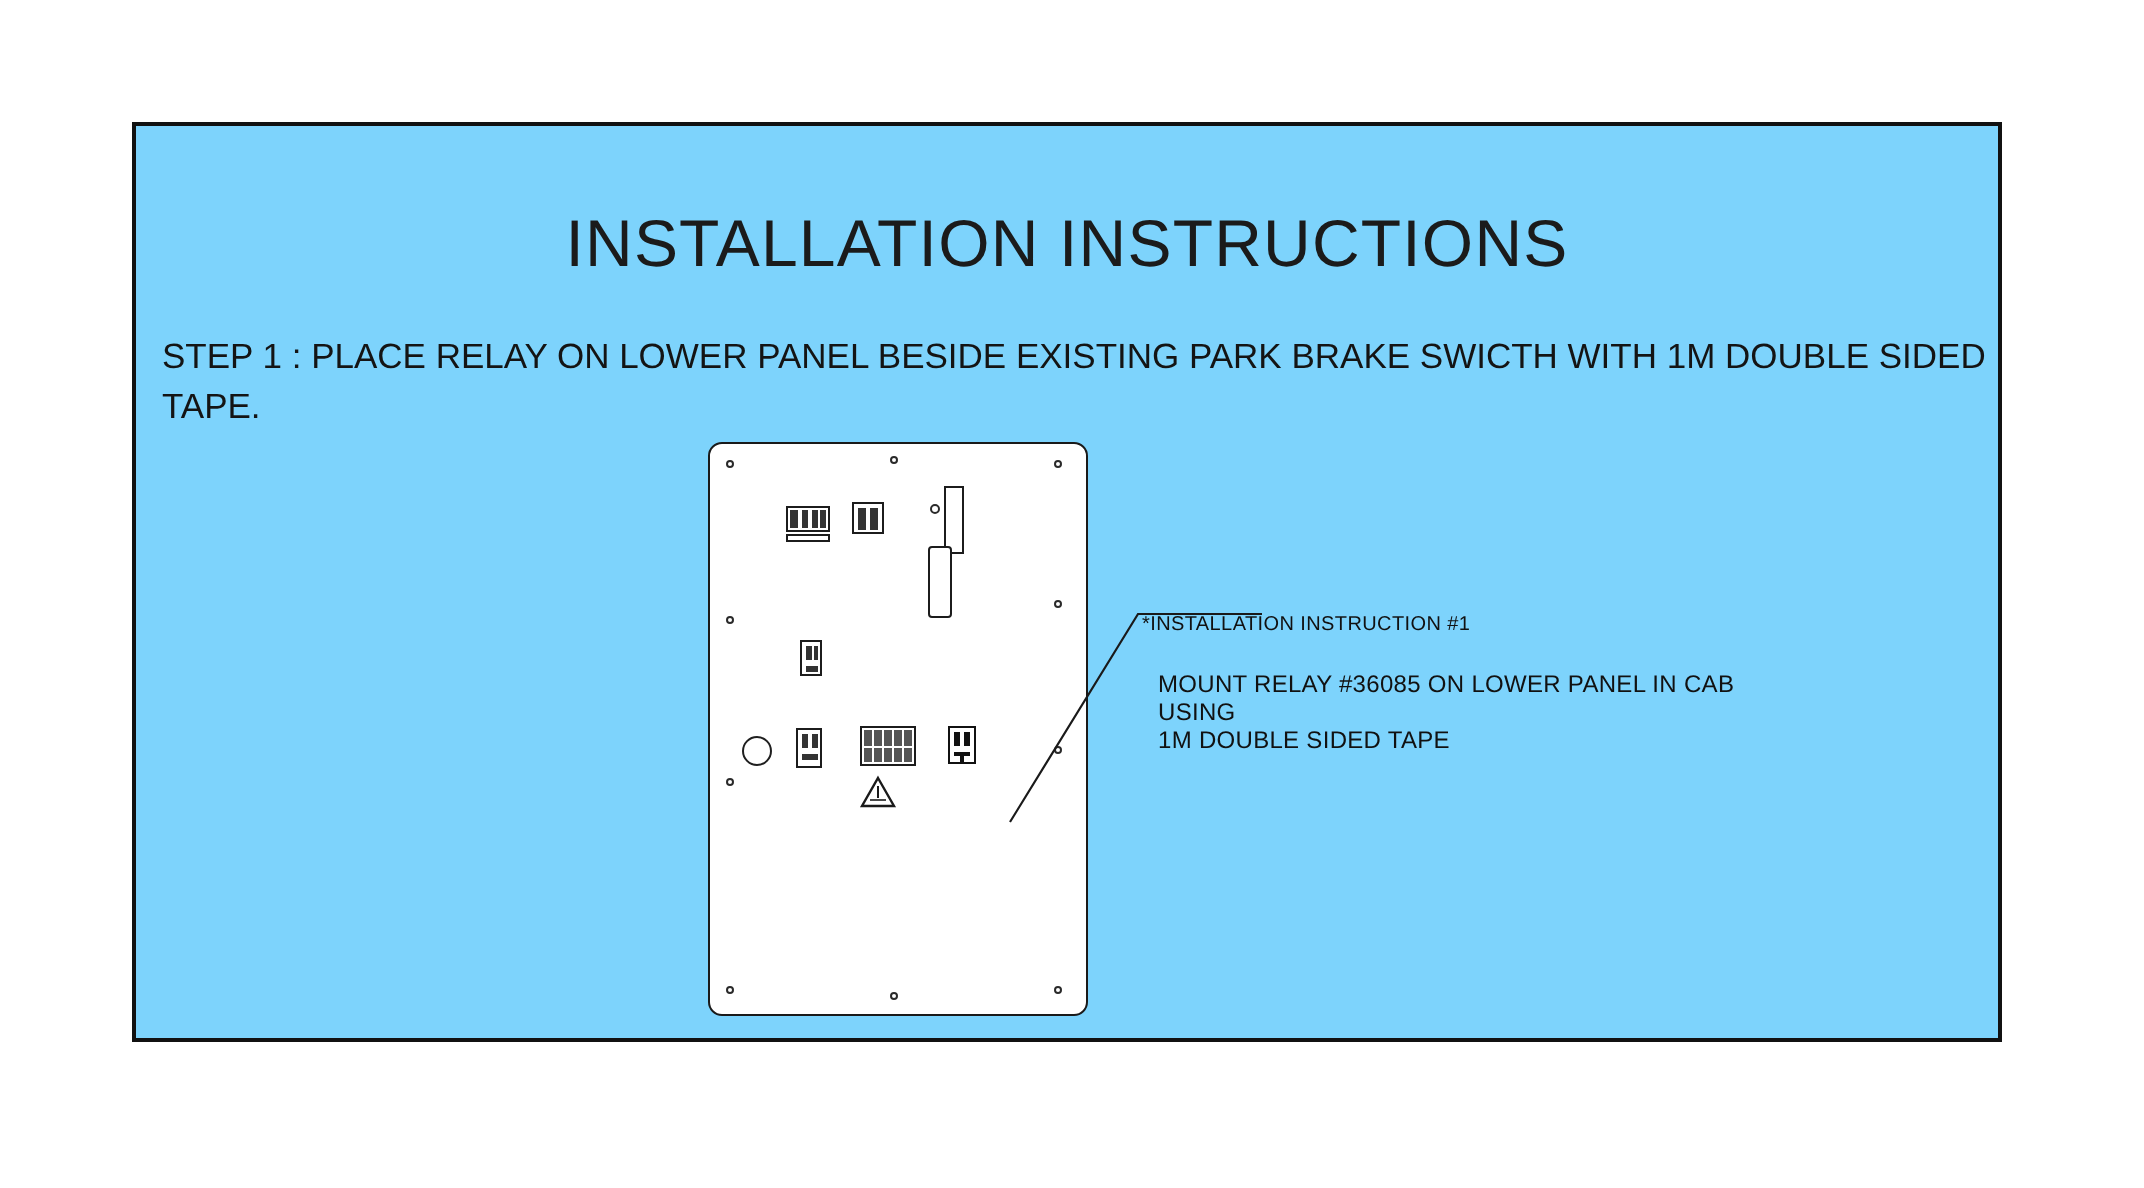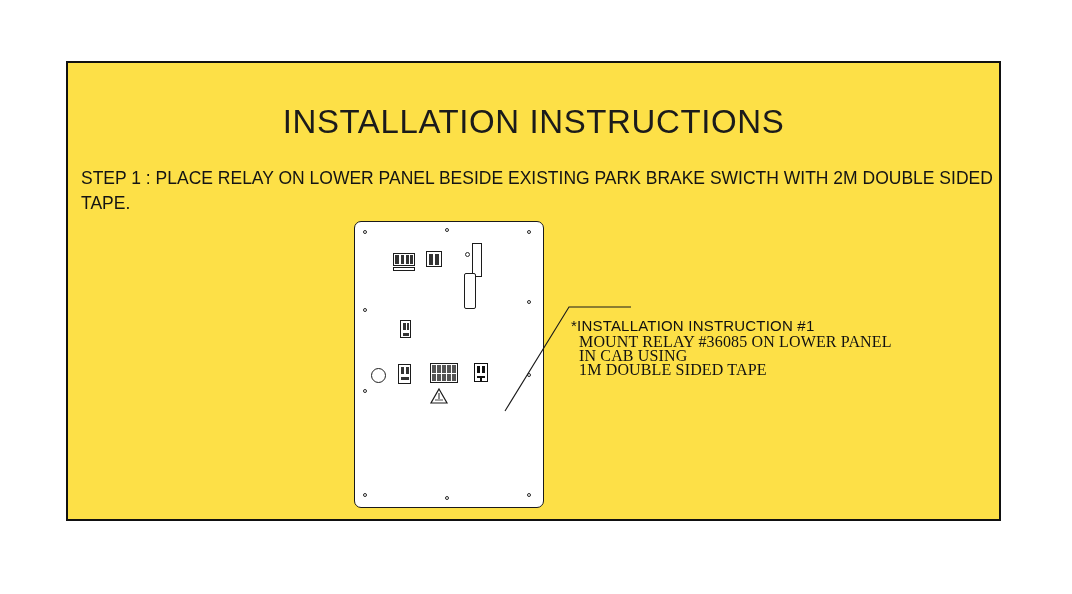--- a/index.html
+++ b/index.html
@@ -21,21 +21,21 @@
     background: #ffffff;
   }
   .doc-frame {
     position: absolute;
     left: 66px;
     top: 61px;
     width: 935px;
     height: 460px;
     border: 2px solid #111111;
     box-sizing: border-box;
-    background: #fde047;
+    background: #7dd3fc;
   }
   .doc-title {
     position: absolute;
     left: 0;
     right: 0;
     top: 40px;
     text-align: center;
     font-size: 33px;
     letter-spacing: 0.6px;
     font-weight: 400;
@@ -144,54 +144,53 @@
   .callout {
     position: absolute;
     left: 497px;
     top: 236px;
     width: 360px;
     height: 130px;
   }
   .callout-title {
     position: absolute;
     left: 6px;
-    top: 18px;
-    font-size: 15px;
+    top: 8px;
+    font-size: 10px;
     letter-spacing: 0.2px;
     white-space: nowrap;
     color: #111;
   }
   .callout-body {
     position: absolute;
     left: 14px;
     top: 36px;
     width: 330px;
-    font-size: 16px;
+    font-size: 12px;
     line-height: 14px;
     color: #111;
     letter-spacing: 0.15px;
-    font-family: Liberation Serif, serif;
   }
   svg.leader {
     position: absolute;
     left: 0;
     top: 0;
     overflow: visible;
   }
 </style>
 </head>
 <body>
 
 <div class="page">
 
   <div class="doc-frame">
 
     <div class="doc-title">INSTALLATION INSTRUCTIONS</div>
 
-    <div class="step-text">STEP 1 : PLACE RELAY ON LOWER PANEL BESIDE EXISTING PARK BRAKE SWICTH WITH 2M DOUBLE SIDED TAPE.</div>
+    <div class="step-text">STEP 1 : PLACE RELAY ON LOWER PANEL BESIDE EXISTING PARK BRAKE SWICTH WITH 1M DOUBLE SIDED TAPE.</div>
 
     <div class="panel-wrap">
 
       <div class="panel-body"></div>
 
       <div class="screw" style="left:9px;  top:9px;"></div>
       <div class="screw" style="left:91px; top:7px;"></div>
       <div class="screw" style="left:173px;top:9px;"></div>
       <div class="screw" style="left:9px;  top:87px;"></div>
       <div class="screw" style="left:173px;top:79px;"></div>

